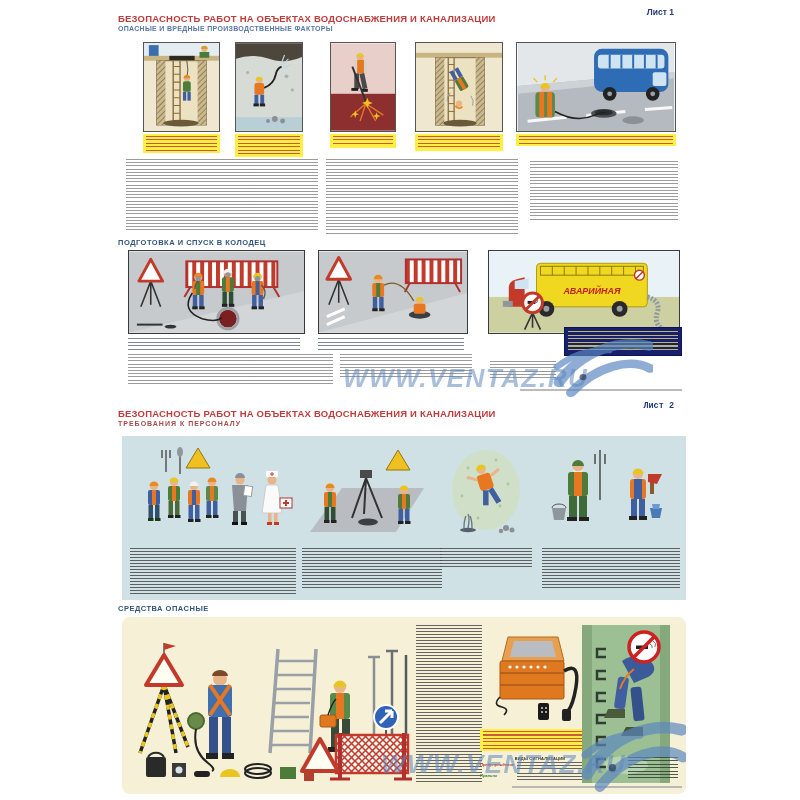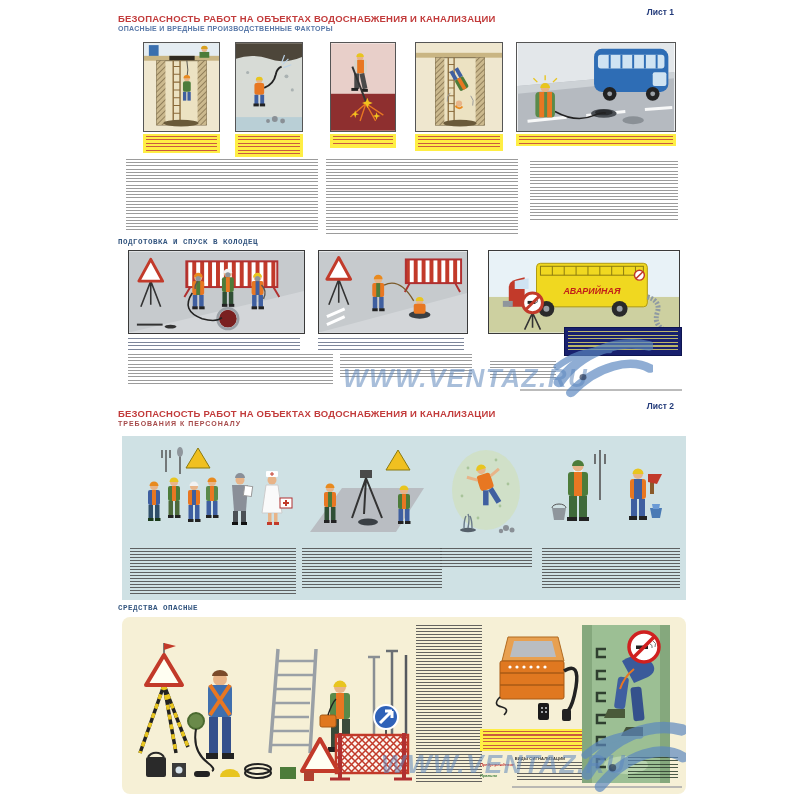--- a/index.html
+++ b/index.html
@@ -5,21 +5,21 @@
   html,body{margin:0;padding:0;background:#fff;}
   .page{position:relative;width:800px;height:800px;background:#ffffff;overflow:hidden;
         font-family:"Liberation Sans",sans-serif;}
   .poster{position:absolute;left:118px;top:5px;width:572px;height:792px;background:#fff;}
   .abs{position:absolute;}
   .ctr{left:0;right:0;text-align:left;}
   .sheet-label{position:absolute;font-size:8.5px;font-weight:bold;color:#223a7a;}
   .title{position:absolute;font-size:9.5px;font-weight:bold;color:#c23b3b;letter-spacing:.2px;}
   .sub1{position:absolute;font-size:7px;font-weight:bold;color:#5878a8;letter-spacing:.3px;}
   .sub2{position:absolute;font-size:7px;font-weight:bold;color:#a64a4a;letter-spacing:.3px;}
-  .sec-head{position:absolute;font-size:7.5px;font-weight:bold;color:#33557f;letter-spacing:.5px;font-family:Liberation Mono, monospace;}
+  .sec-head{position:absolute;font-size:7.5px;font-weight:bold;color:#33557f;letter-spacing:.5px;}
   
   .tx{background-image:repeating-linear-gradient(to bottom,
        var(--c,#777) 0, var(--c,#777) var(--l,1.1px),
        transparent var(--l,1.1px), transparent var(--p,3.2px));opacity:.85;}
   .tx-red{--c:#c04040;--p:3.4px;}
   .tx-gray{--c:#8a8a8a;--p:3.2px;}
   .tx-dark{--c:#4a4a4a;--p:3.0px;--l:1px;}
   .tx-mid{--c:#667088;--p:3.6px;}
   .tx-yel{--c:#d8d06a;--p:3.6px;--l:1.2px;}
   .tx-grn{--c:#2f3f2f;--p:3.4px;--l:1px;}
@@ -332,21 +332,21 @@
     <svg viewBox="0 0 100 76" width="100" height="66" preserveAspectRatio="none">
       <g fill="none" stroke="#5b88c0" stroke-linecap="round" opacity=".85">
         <path d="M6,58C28,22 66,8 96,16" stroke-width="11"></path>
         <path d="M18,70C44,38 78,30 97,42" stroke-width="10"></path>
         <path d="M4,40C20,26 38,20 56,21" stroke-width="7"></path>
       </g>
       <circle cx="30" cy="52" r="3.5" fill="#1a2a4a" opacity=".8"></circle>
     </svg>
   </div>
 
-  <div class="sheet-label" style="right:16px;top:396px;">Лист 2</div>
+  <div class="sheet-label" style="right:16px;top:396px;font-family:Liberation Mono, monospace;">Лист 2</div>
   <div class="title ctr" style="top:403px;">БЕЗОПАСНОСТЬ РАБОТ НА ОБЪЕКТАХ ВОДОСНАБЖЕНИЯ И КАНАЛИЗАЦИИ</div>
   <div class="sub2 ctr" style="top:415px;letter-spacing:1px;">ТРЕБОВАНИЯ К ПЕРСОНАЛУ</div>
 
   <div class="bluepanel" style="left:4px;top:431px;width:564px;height:164px;">
     <div class="gsvg" style="left:10px;top:6px;width:170px;height:102px;">
       <svg viewBox="0 0 170 102">
         <polygon points="66,6 78,26 54,26" fill="#f0c020" stroke="#8a7a10"></polygon>
         <path d="M34,30v-22M30,8v8M38,8v8" stroke="#555" stroke-width="1.5"></path>
         <path d="M48,32v-20" stroke="#555" stroke-width="1.5"></path>
             <ellipse cx="48" cy="10" rx="3" ry="5" fill="#8f969c"></ellipse>

